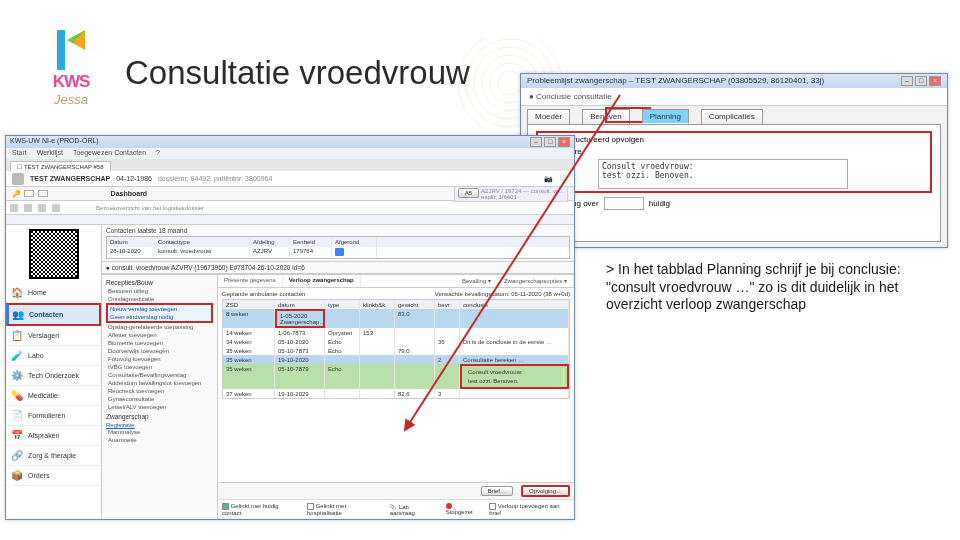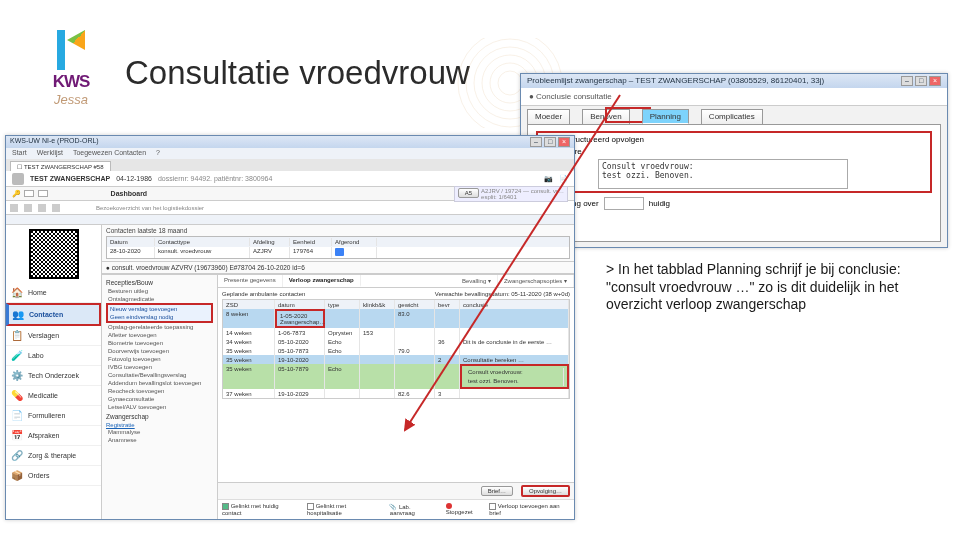--- a/index.html
+++ b/index.html
@@ -24,21 +24,21 @@
     content: ""; position: absolute;
     left: 0; top: 0; width: 8px; height: 40px;
     background: #27a9e1;
   }
   .logo-k::after {
     content: ""; position: absolute;
     left: 10px; top: 0; width: 18px; height: 20px;
     background: linear-gradient(135deg, #7ac143 50%, #f9a51a 50%);
     clip-path: polygon(0 50%, 100% 0, 100% 100%);
   }
-  .logo-text { font-size: 17px; font-weight: bold; color: #701a75; letter-spacing: -1px;}
+  .logo-text { font-size: 17px; font-weight: bold; color: #ec4899; letter-spacing: -1px;}
   .logo-sub { font-size: 13px; font-style: italic; color: #c19a76; }
 
   .main-title {
     position: absolute;
     left: 125px; top: 54px;
     font-size: 33px;
     color: #2b2b2b;
     font-family: Verdana, sans-serif;
   }
   

